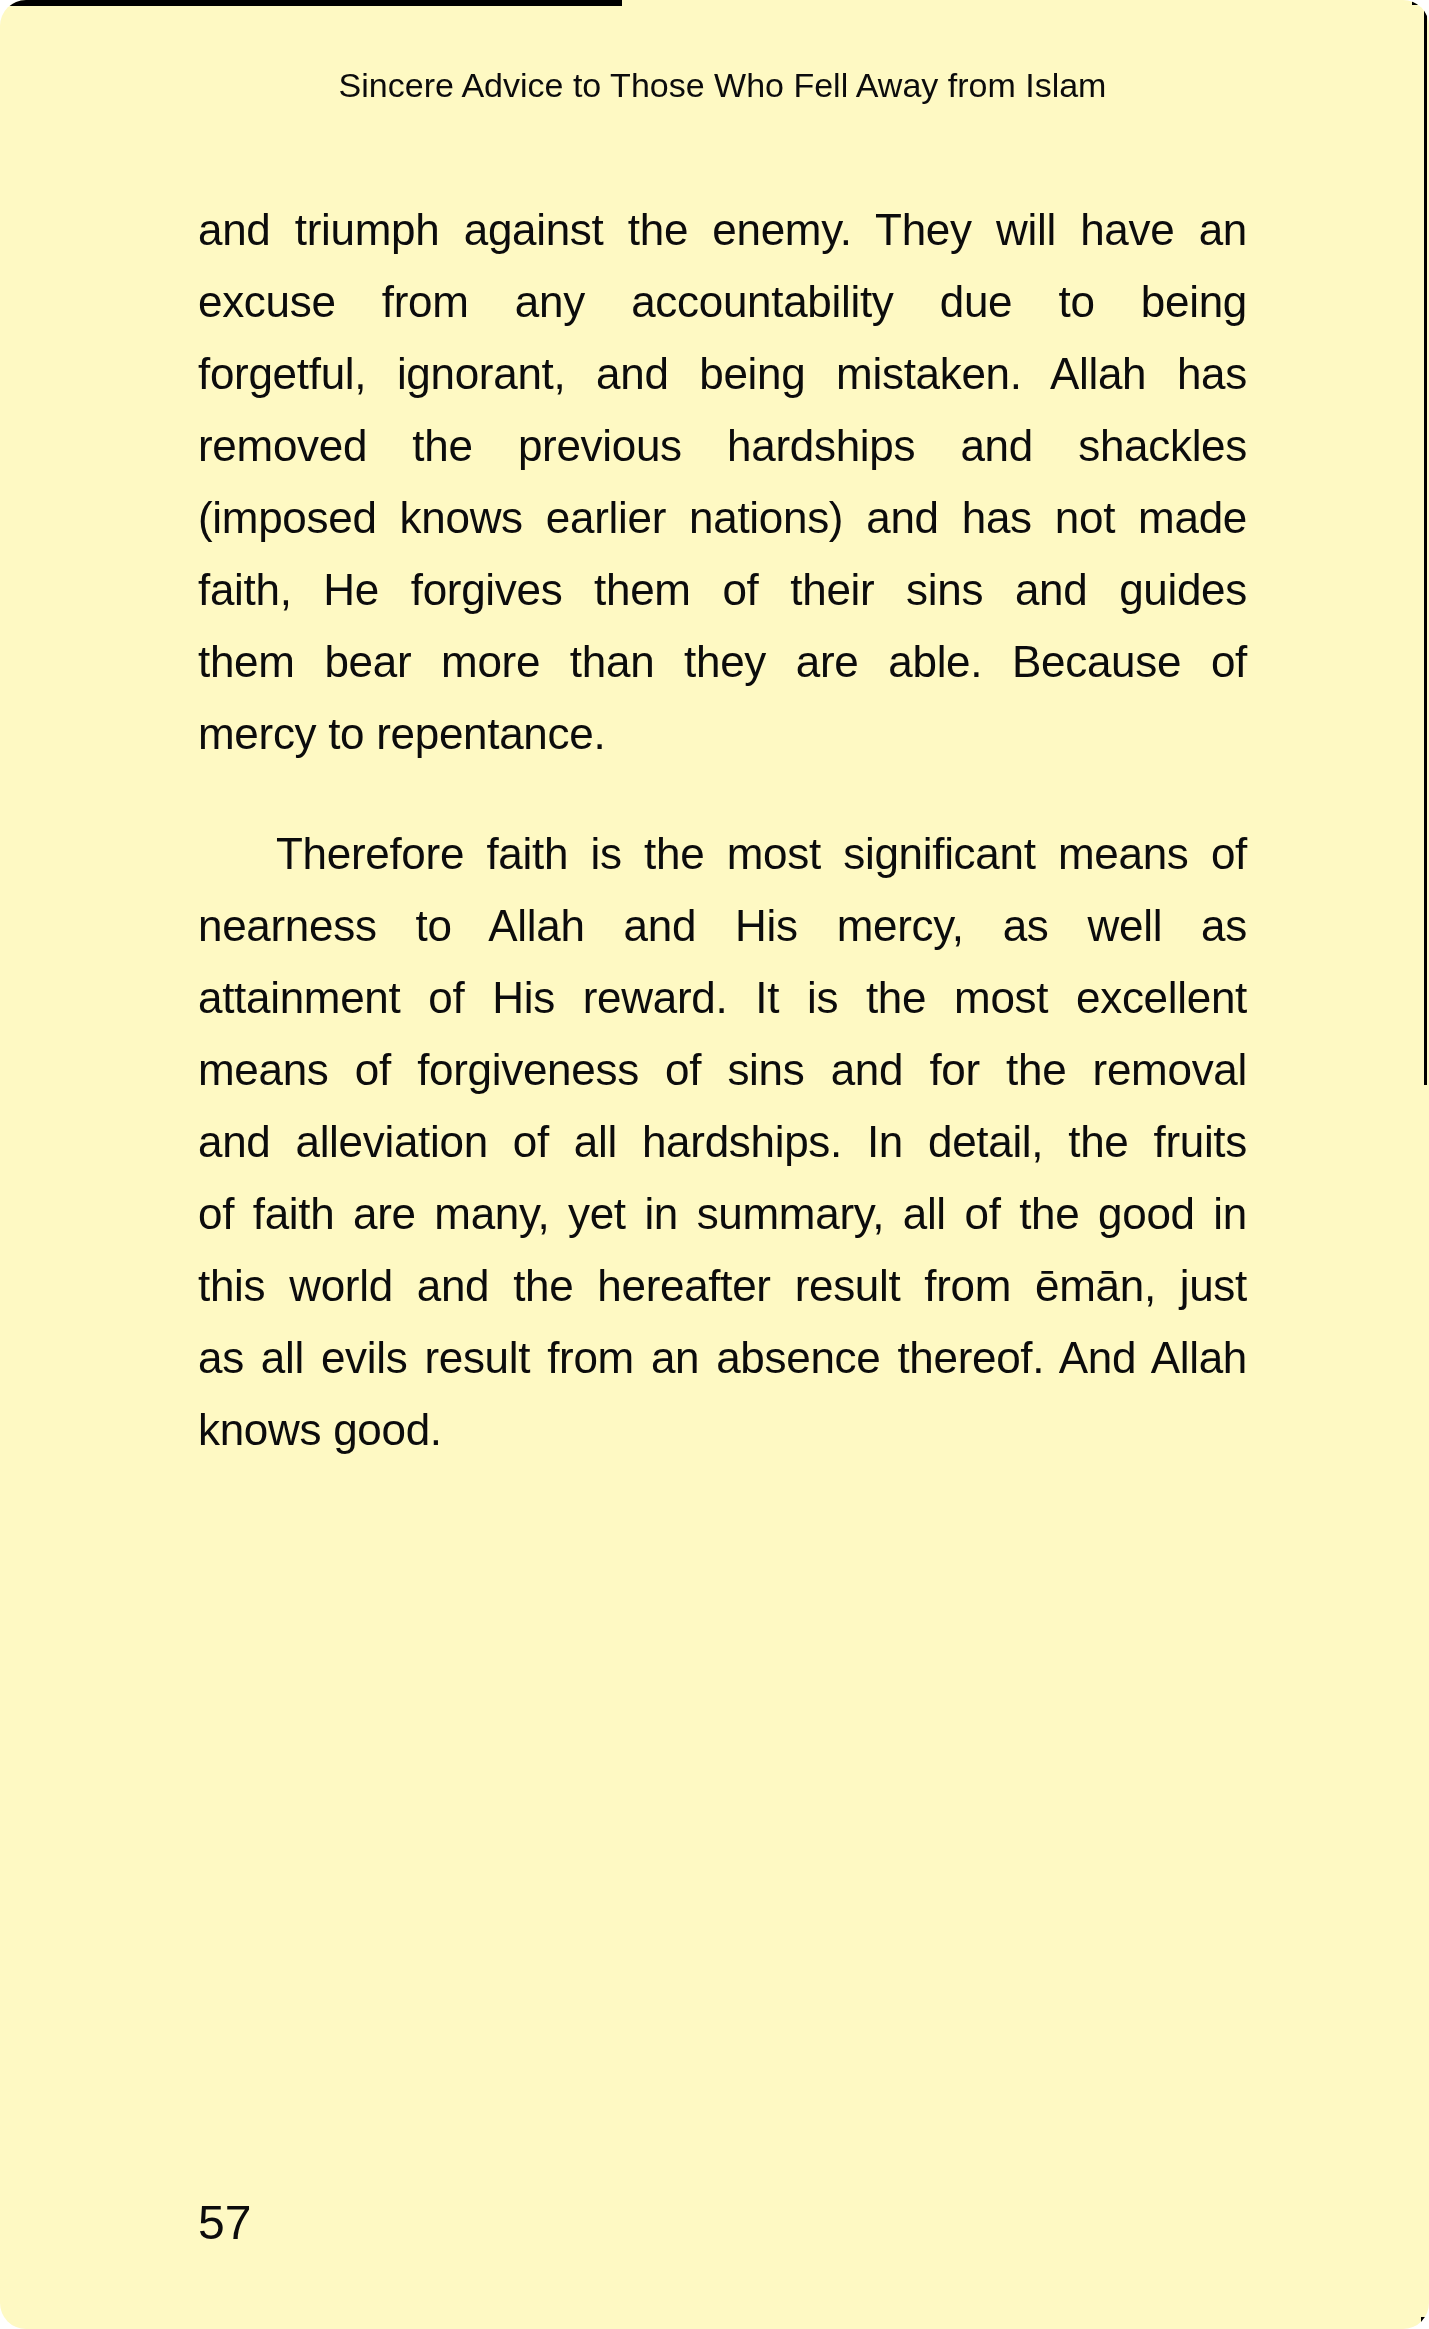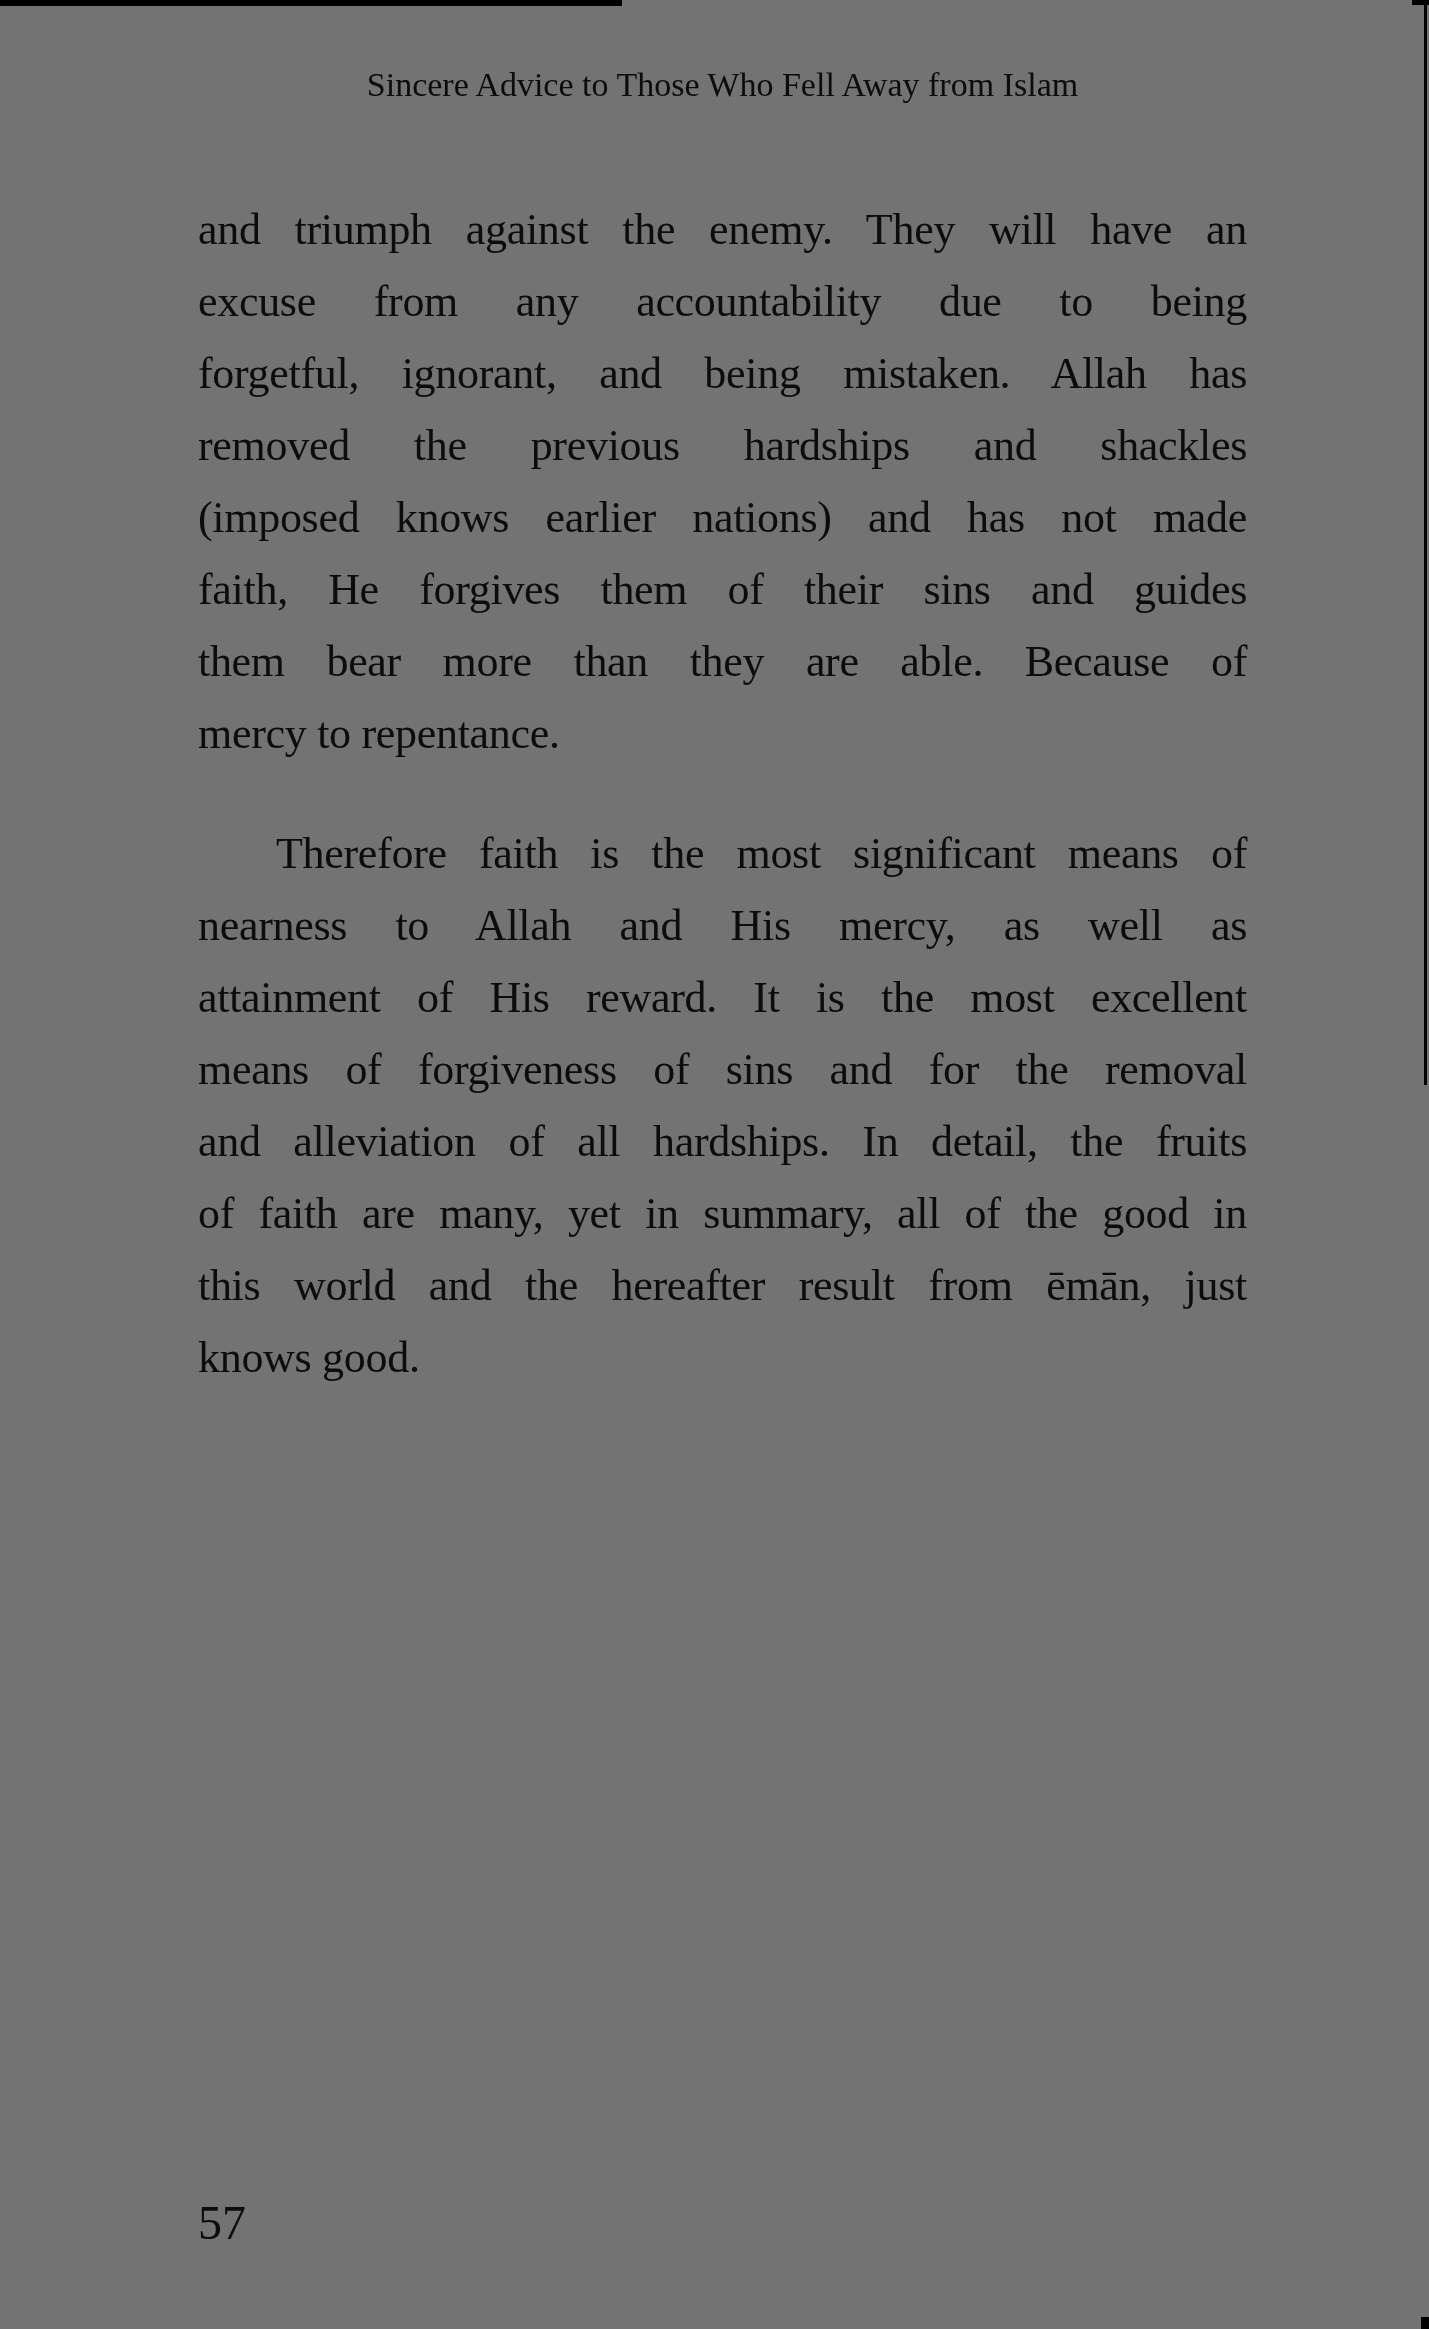--- a/index.html
+++ b/index.html
@@ -4,24 +4,25 @@
 <style>
   html, body {
     margin: 0;
     padding: 0;
     background: #ffffff;
   }
   .page {
     position: relative;
     width: 1429px;
     height: 2329px;
-    background: #737373;
-    font-family: Liberation Serif, serif;
+    background: #fef9c3;
+    font-family: Liberation Sans, sans-serif;
     color: #0c0c0c;
     overflow: hidden;
+    border-radius: 26px;
   }
   
   .artifact { position: absolute; background: #000000; }
   .top-left-bar   { left: 0;      top: 0;      width: 622px; height: 6px; }
   .top-right-tick { left: 1412px; top: 0;      width: 17px;  height: 5px; }
   .right-line     { left: 1424px; top: 2px;    width: 3px;   height: 1083px; }
   .corner-mark    { left: 1421px; top: 2317px; width: 8px;   height: 12px; }
 
   .running-header {
     position: absolute;
@@ -87,20 +88,21 @@
     </div>
 
     <div class="paragraph p2">
       <div class="line indent">Therefore faith is the most significant means of</div>
       <div class="line">nearness to Allah and His mercy, as well as</div>
       <div class="line">attainment of His reward. It is the most excellent</div>
       <div class="line">means of forgiveness of sins and for the removal</div>
       <div class="line">and alleviation of all hardships.  In detail, the fruits</div>
       <div class="line">of faith are many, yet in summary, all of the good in</div>
       <div class="line">this world and the hereafter result from ēmān, just</div>
+      <div class="line">as all evils result from an absence thereof. And Allah</div>
       <div class="line last">knows good.</div>
     </div>
 
   </div>
 
   <div class="page-number">57</div>
 
 </div>
 
 </body></html>

